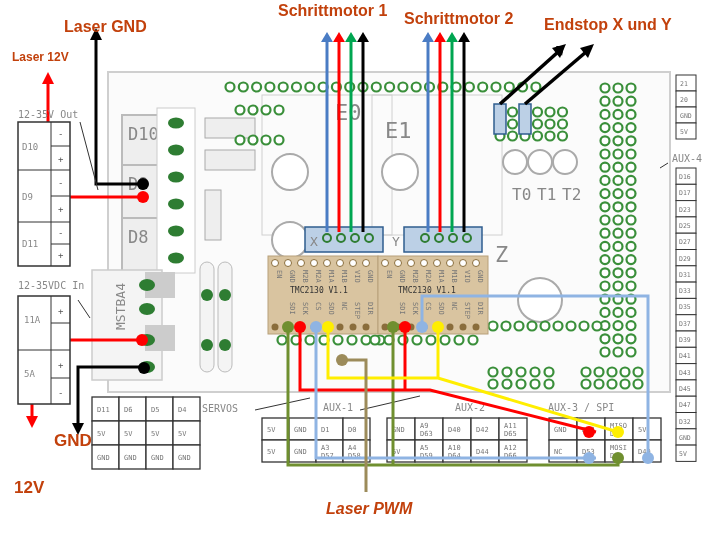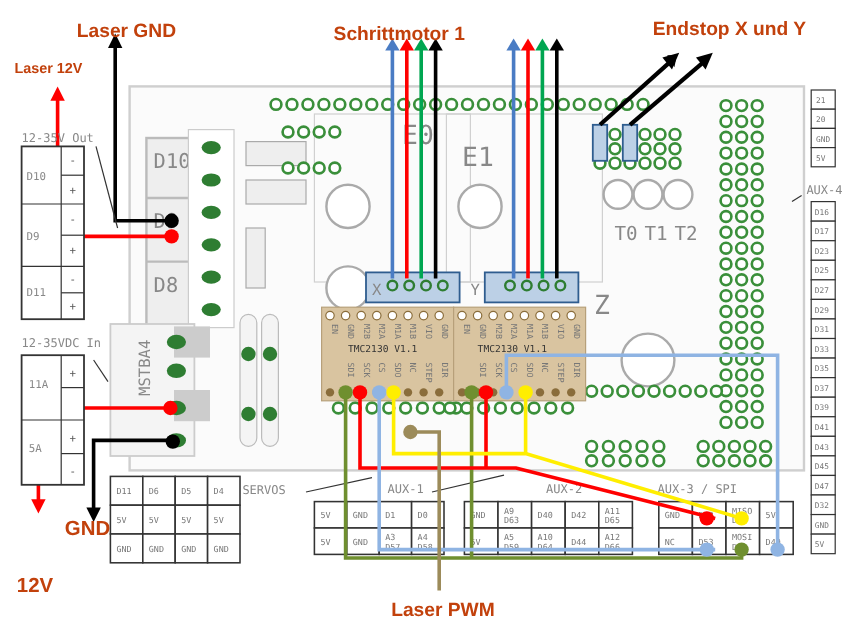--- a/index.html
+++ b/index.html
@@ -594,18 +594,19 @@
     <circle cx="589" cy="432" r="6" fill="#ff0000"></circle>
     <circle cx="618" cy="432" r="6" fill="#ffee00"></circle>
     <circle cx="589" cy="458" r="6" fill="#8fb4e3"></circle>
     <circle cx="618" cy="458" r="6" fill="#6f8f2f"></circle>
     <circle cx="648" cy="458" r="6" fill="#8fb4e3"></circle>
   </g>
 </svg>
 
 <div class="lbl" style="left:64px;top:18px;font-size:16px;">Laser GND</div>
 <div class="lbl" style="left:12px;top:50px;font-size:12px;">Laser 12V</div>
-<div class="lbl" style="left:278px;top:20px;font-size:16px;">Schrittmotor 1</div>
+<div class="lbl" style="left:278px;top:2px;font-size:16px;">Schrittmotor 1</div>
+<div class="lbl" style="left:404px;top:10px;font-size:16px;">Schrittmotor 2</div>
 <div class="lbl" style="left:544px;top:16px;font-size:16px;">Endstop X und Y</div>
 <div class="lbl" style="left:14px;top:434px;font-size:17px;margin-top:44px;">12V</div>
 <div class="lbl" style="left:54px;top:431px;font-size:17px;">GND</div>
-<div class="lbl" style="left:326px;top:500px;font-size:16px;">Laser PWM</div>
+<div class="lbl" style="left:326px;top:500px;font-size:16px;font-style:italic;">Laser PWM</div>
 </div>
 
 </body></html>

